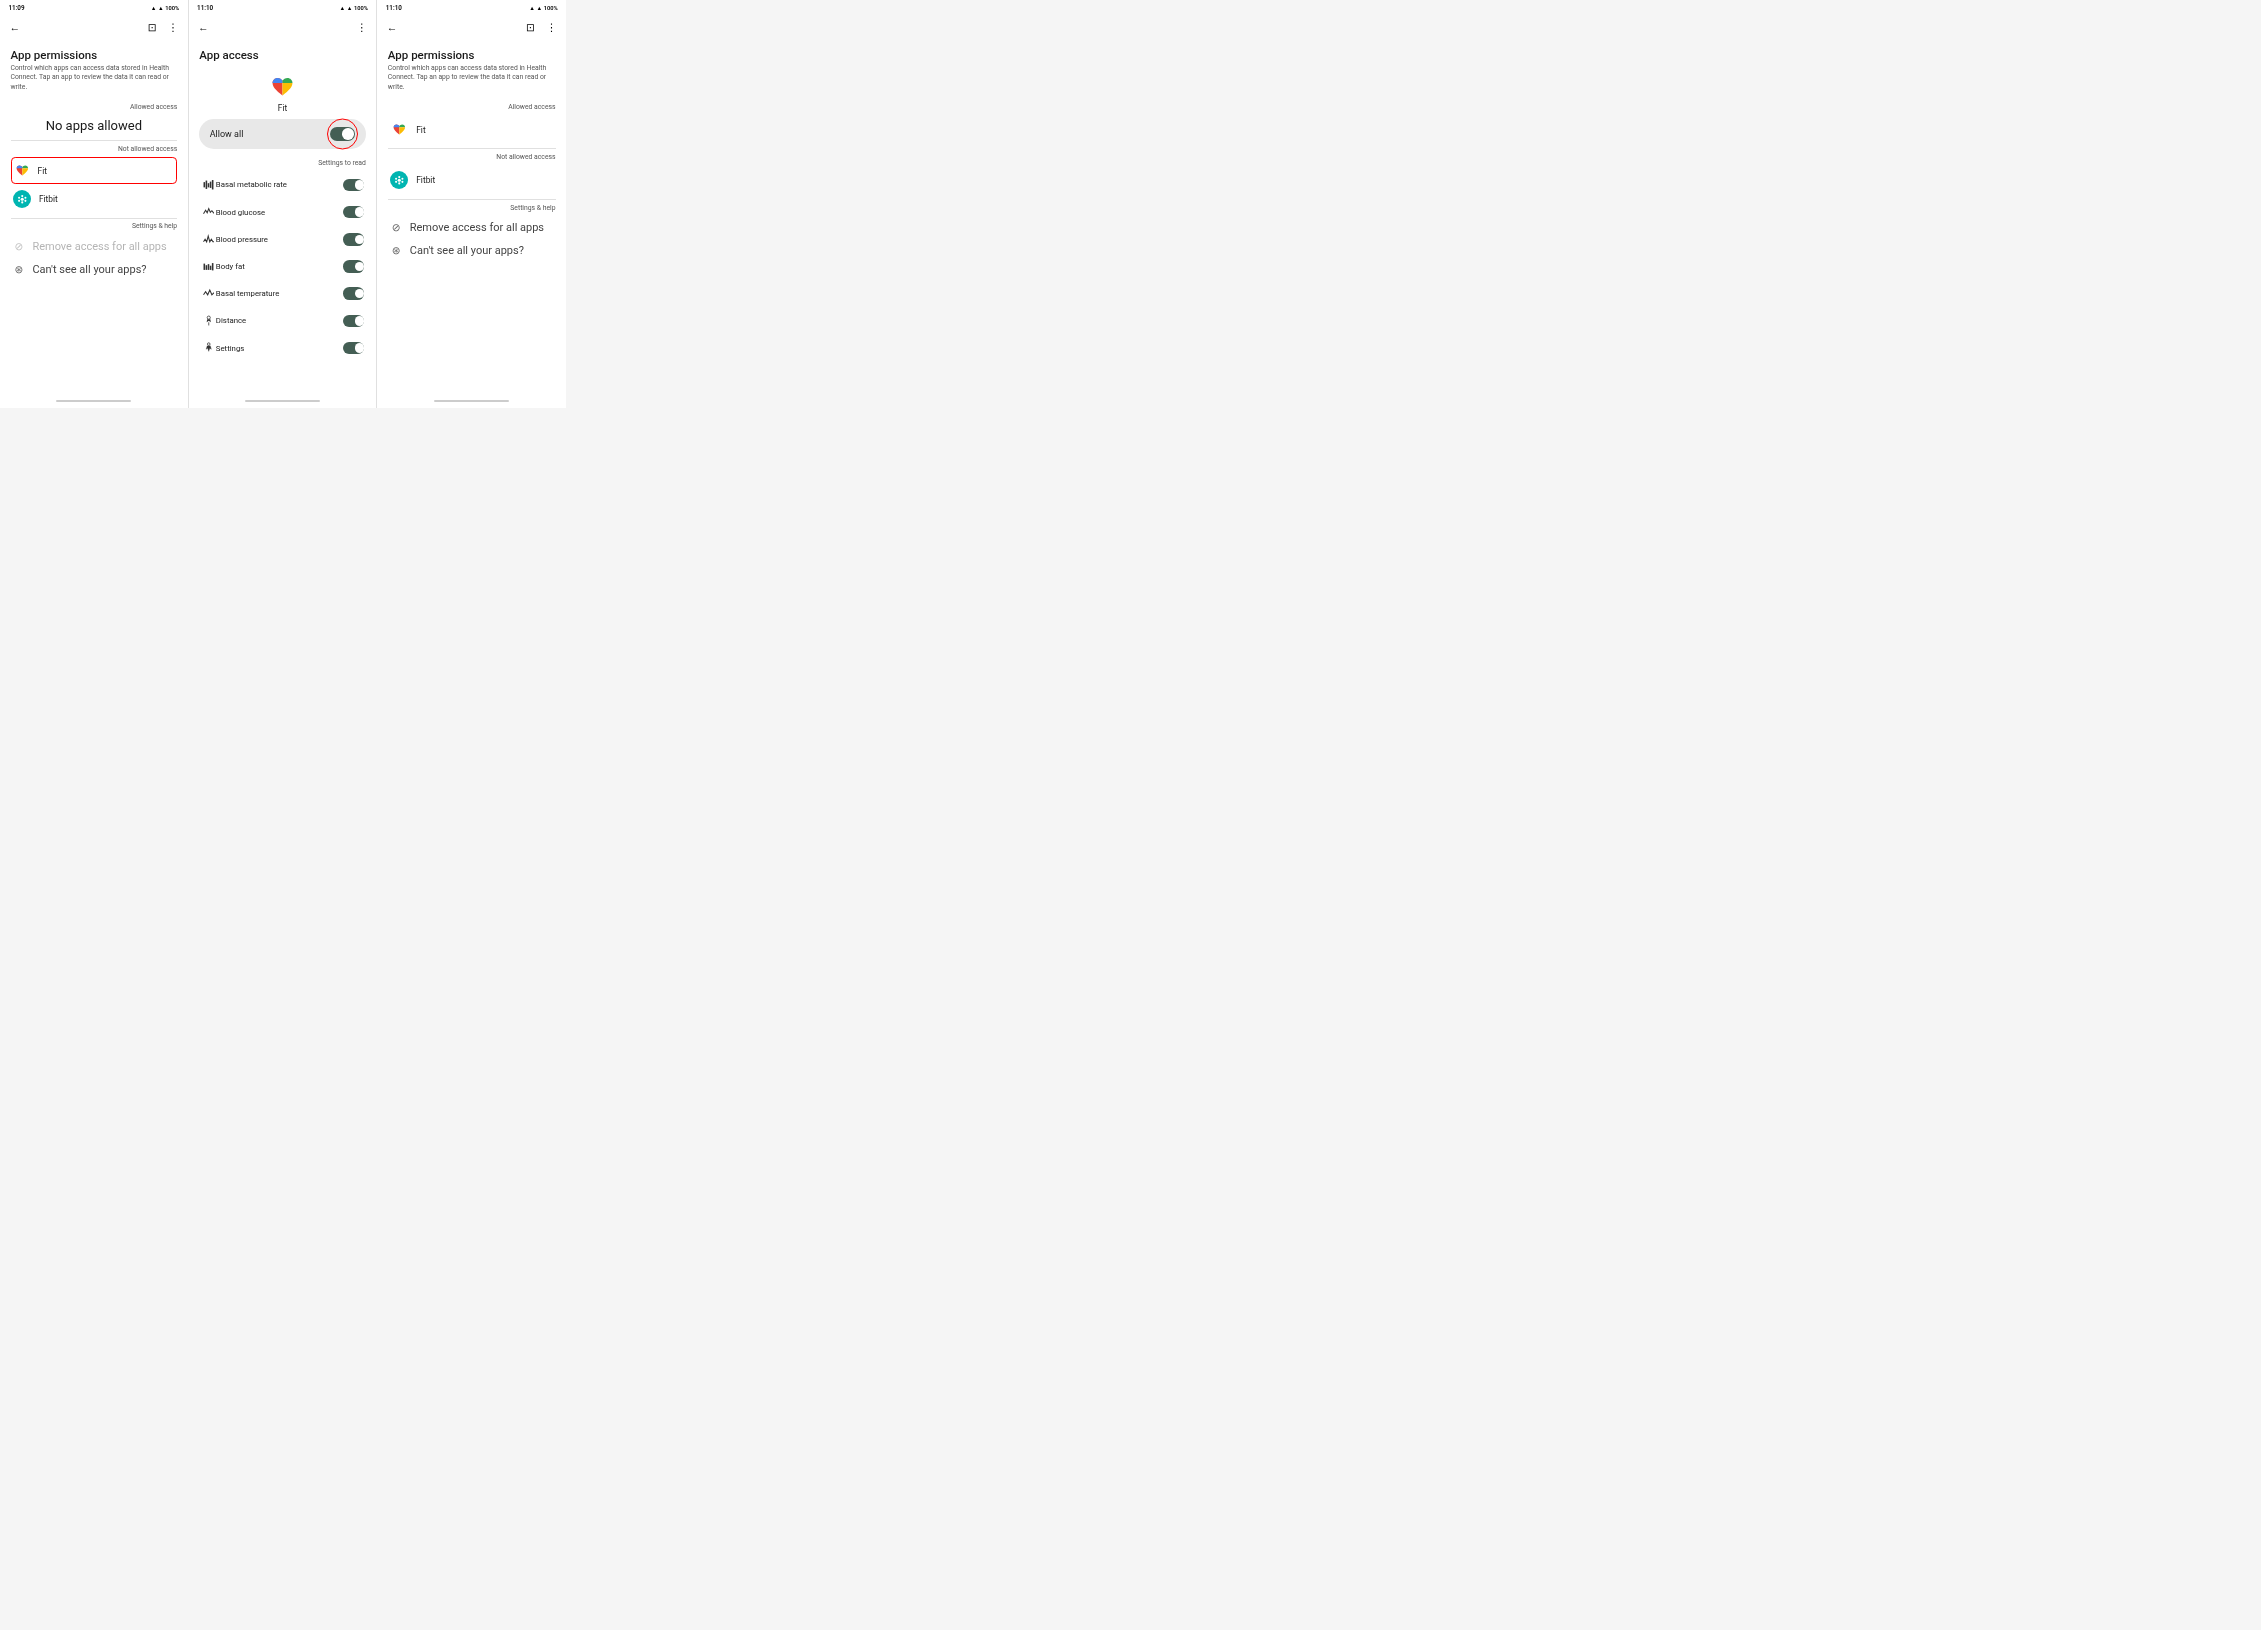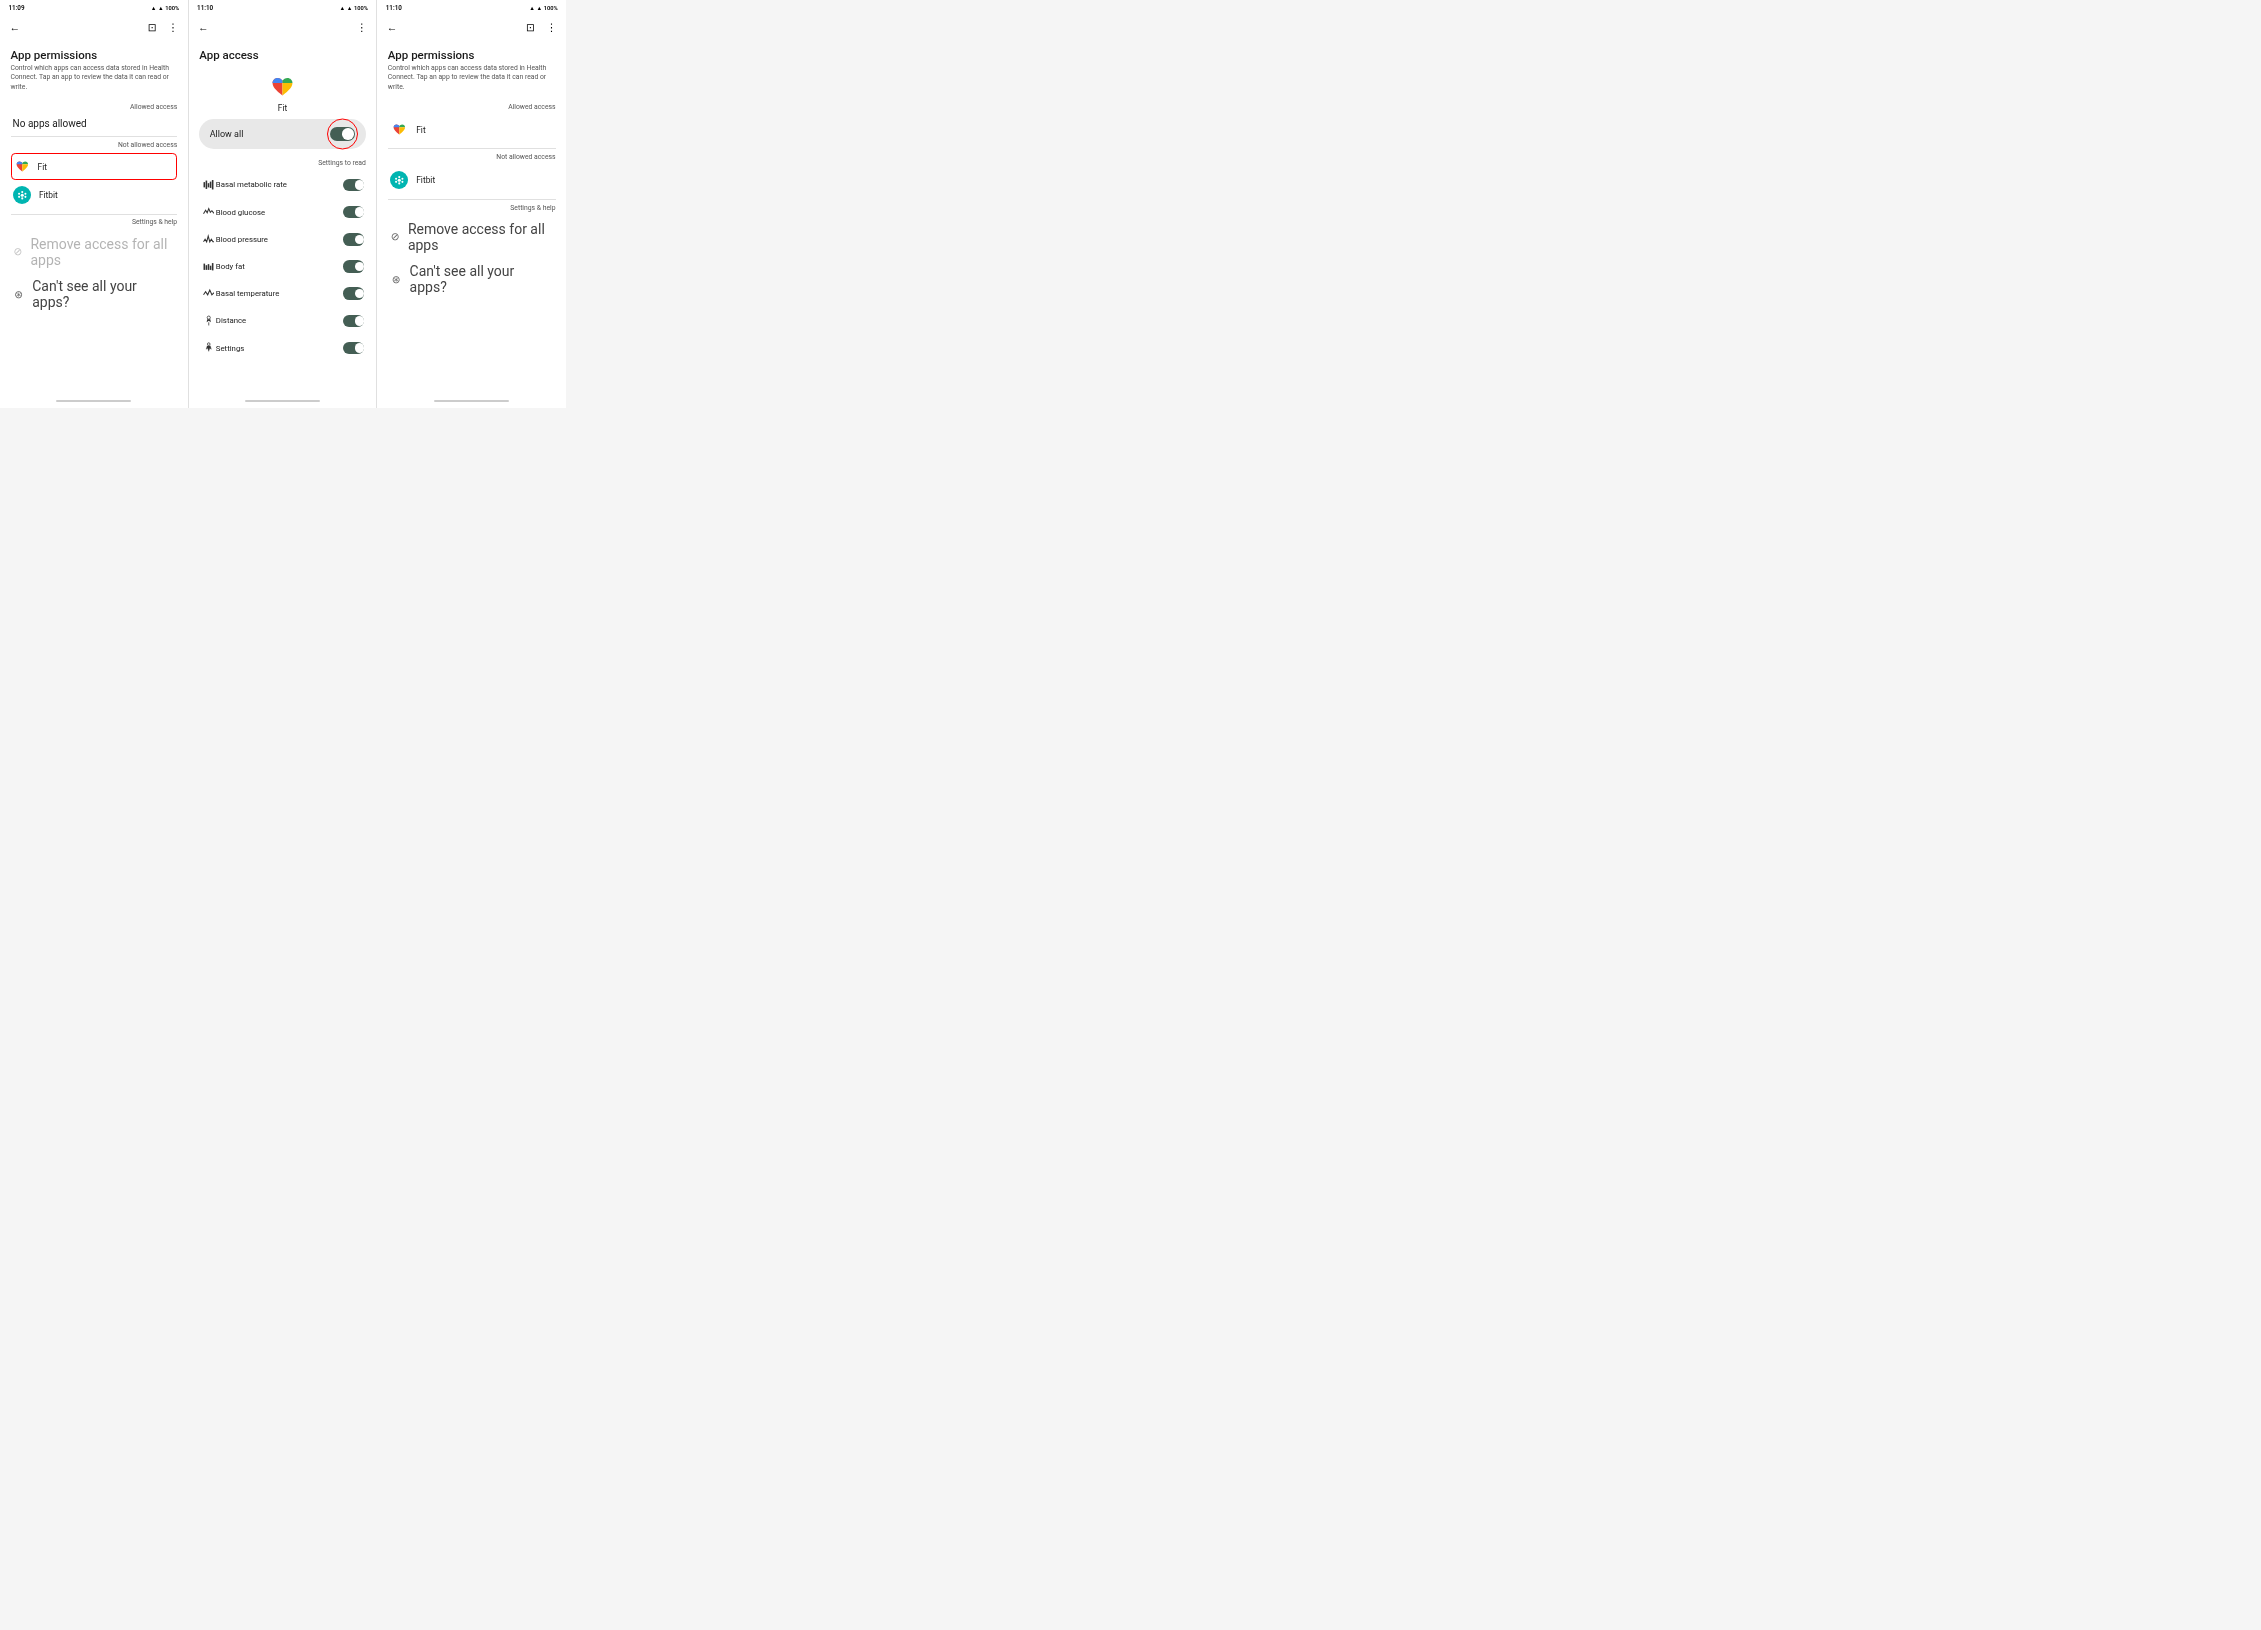--- a/index.html
+++ b/index.html
@@ -144,21 +144,21 @@
     .settings-icon {
       width: 12.5px;
       height: 12.5px;
       display: flex;
       align-items: center;
       justify-content: center;
       color: #666;
       font-size: 10.5px;
     }
     .settings-text {
-      font-size: 14px;
+      font-size: 11px;
       color: #444;
     }
 
     .divider {
       height: 0.5px;
       background: #e0e0e0;
       margin: 4.2px 0;
     }
 
     
@@ -283,21 +283,21 @@
       <button class="icon-btn">⊡</button>
       <button class="icon-btn">⋮</button>
     </div>
   </div>
 
   <div class="content">
     <h1 class="page-title">App permissions</h1>
     <p class="page-subtitle">Control which apps can access data stored in Health Connect. Tap an app to review the data it can read or write.</p>
 
     <div class="section-label">Allowed access</div>
-    <div style="padding: 3.1px 2.1px; font-size:10px; color:#1a1a1a;">No apps allowed</div>
+    <div style="padding: 3.1px 2.1px; font-size:13px; color:#1a1a1a;text-align:center;">No apps allowed</div>
 
     <div class="divider"></div>
 
     <div class="section-label">Not allowed access</div>
 
     <div class="app-item highlighted">
       <div class="app-icon fit-svg">
         <svg class="fit-svg" viewBox="0 0 32 32" xmlns="http://www.w3.org/2000/svg">
           <path d="M16 28 C16 28, 4 19, 4 12 C4 8, 7 5, 10.5 5 C13 5, 15 6.5, 16 8 C17 6.5, 19 5, 21.5 5 C25 5, 28 8, 28 12 C28 19, 16 28, 16 28Z" fill="none" stroke="none"></path>
 

